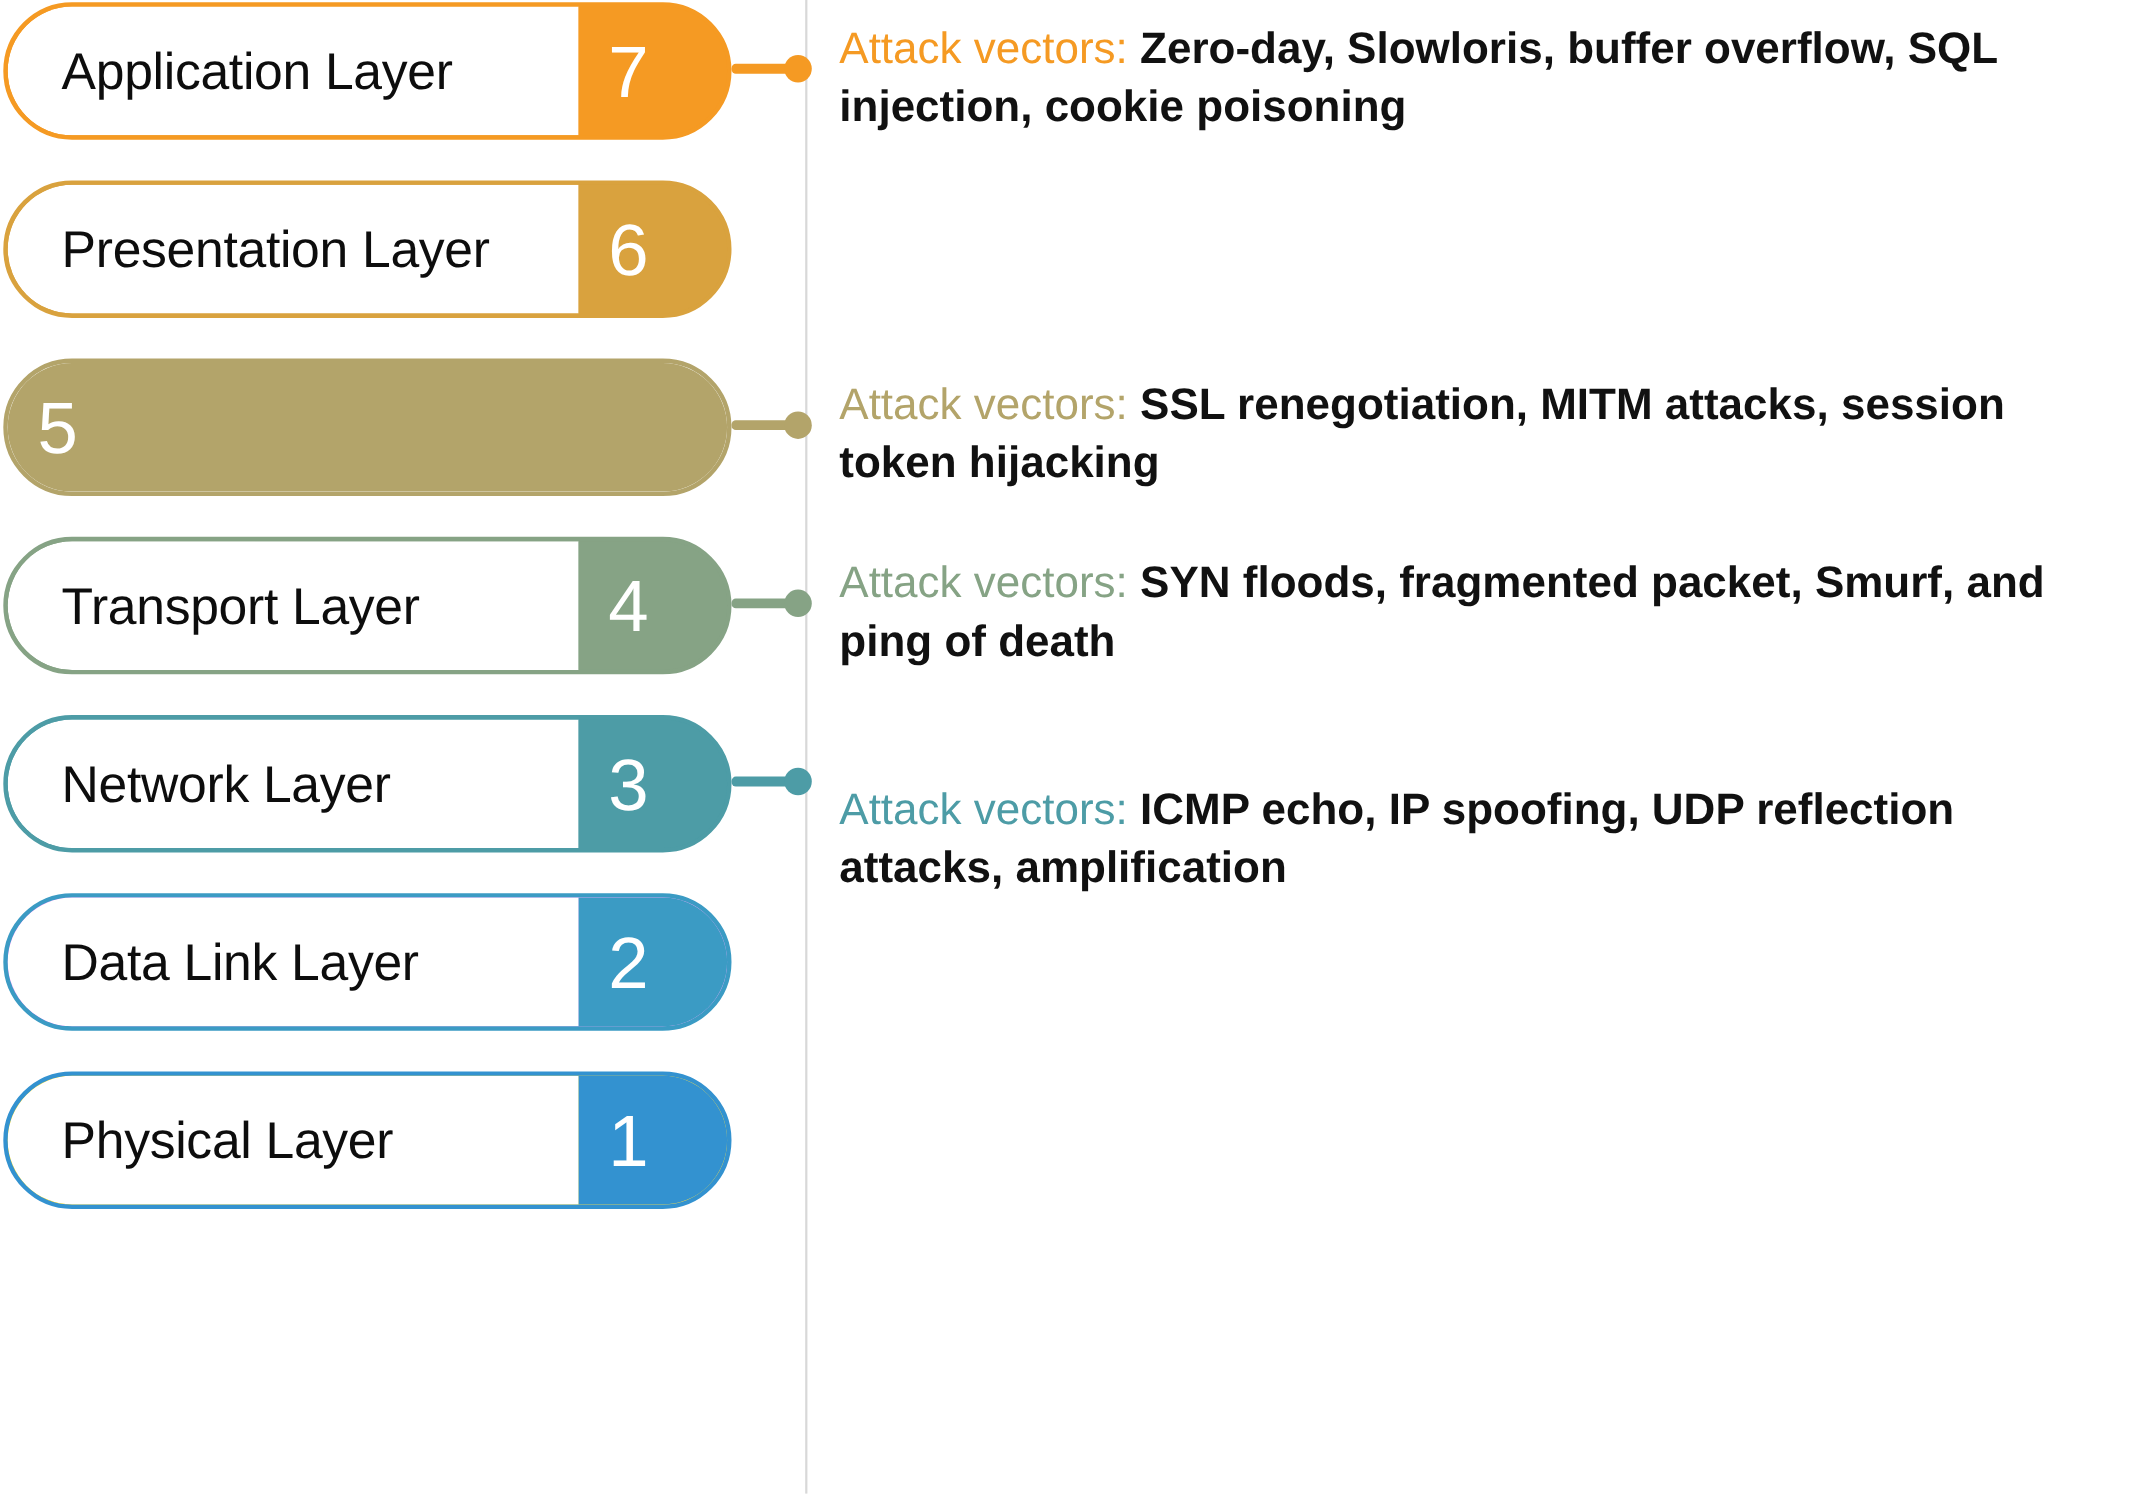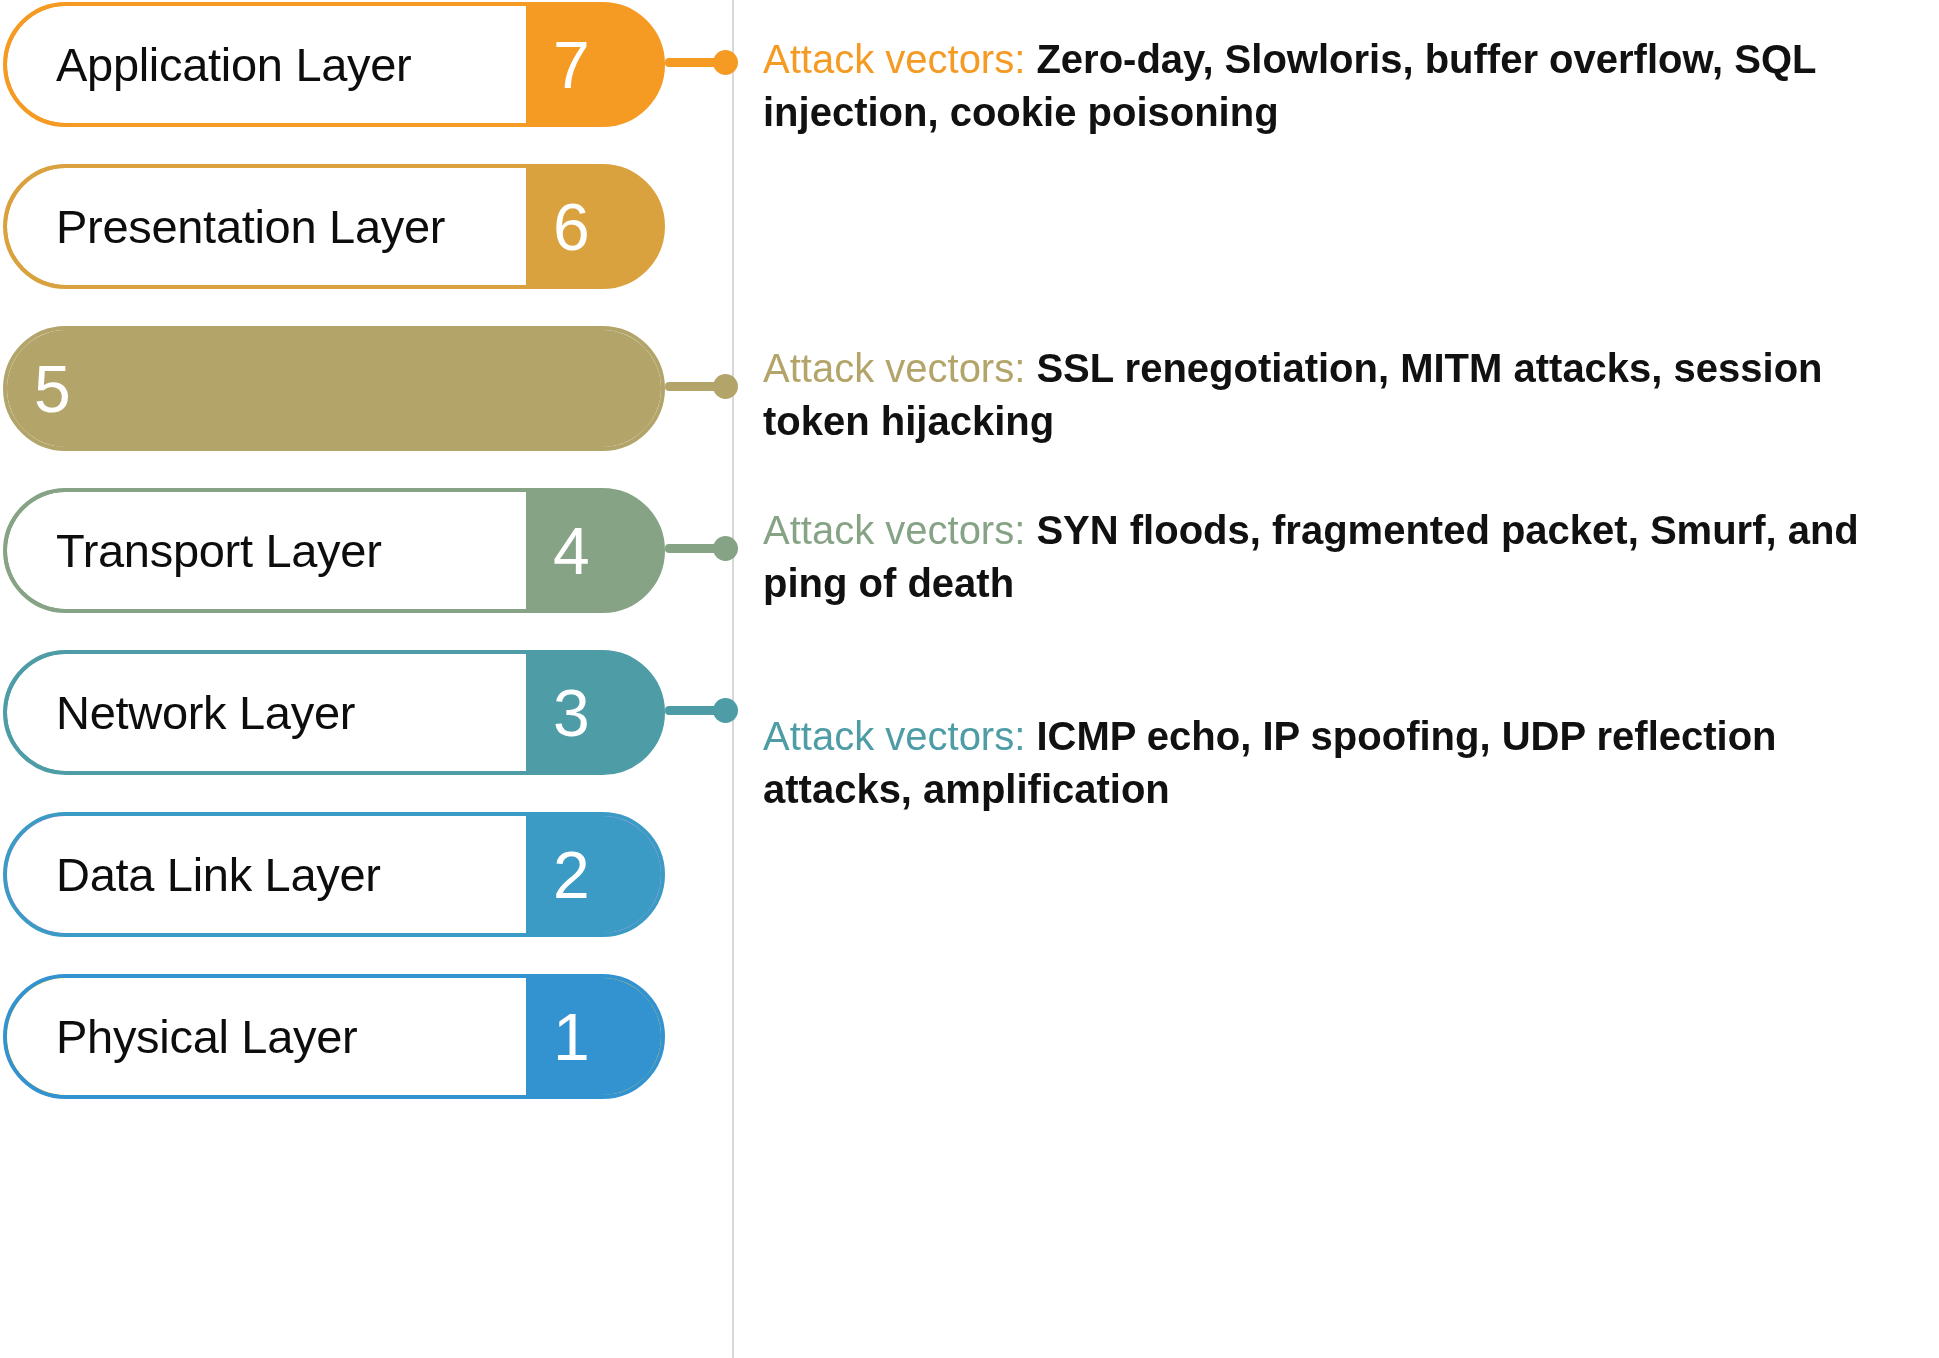--- a/index.html
+++ b/index.html
@@ -197,18 +197,18 @@
           <div class="pill-body">
             <span class="pill-label">Physical Layer</span>
           </div>
           <div class="pill-num" style="background: rgb(51, 146, 208);">
             <span>1</span>
           </div>
         </div>
       </div>
     </div>
   <div id="annotations-host">
-      <div class="annotation" style="top: 18px; margin-top: 15px;"><span class="av-label" style="color: rgb(245, 154, 35);">Attack vectors:</span> <span class="av-text">Zero-day, Slowloris, buffer overflow, SQL injection, cookie poisoning</span></div>
+      <div class="annotation" style="top: 18px;"><span class="av-label" style="color: rgb(245, 154, 35);">Attack vectors:</span> <span class="av-text">Zero-day, Slowloris, buffer overflow, SQL injection, cookie poisoning</span></div>
       <div class="annotation" style="top: 342px;"><span class="av-label" style="color: rgb(179, 164, 106);">Attack vectors:</span> <span class="av-text">SSL renegotiation, MITM attacks, session token hijacking</span></div>
       <div class="annotation" style="top: 504px;"><span class="av-label" style="color: rgb(134, 163, 133);">Attack vectors:</span> <span class="av-text">SYN floods, fragmented packet, Smurf, and ping of death</span></div>
       <div class="annotation" style="top: 666px; margin-top: 44px;"><span class="av-label" style="color: rgb(77, 156, 166);">Attack vectors:</span> <span class="av-text">ICMP echo, IP spoofing, UDP reflection attacks, amplification</span></div>
     </div>
 </div>
 
 </body></html>

